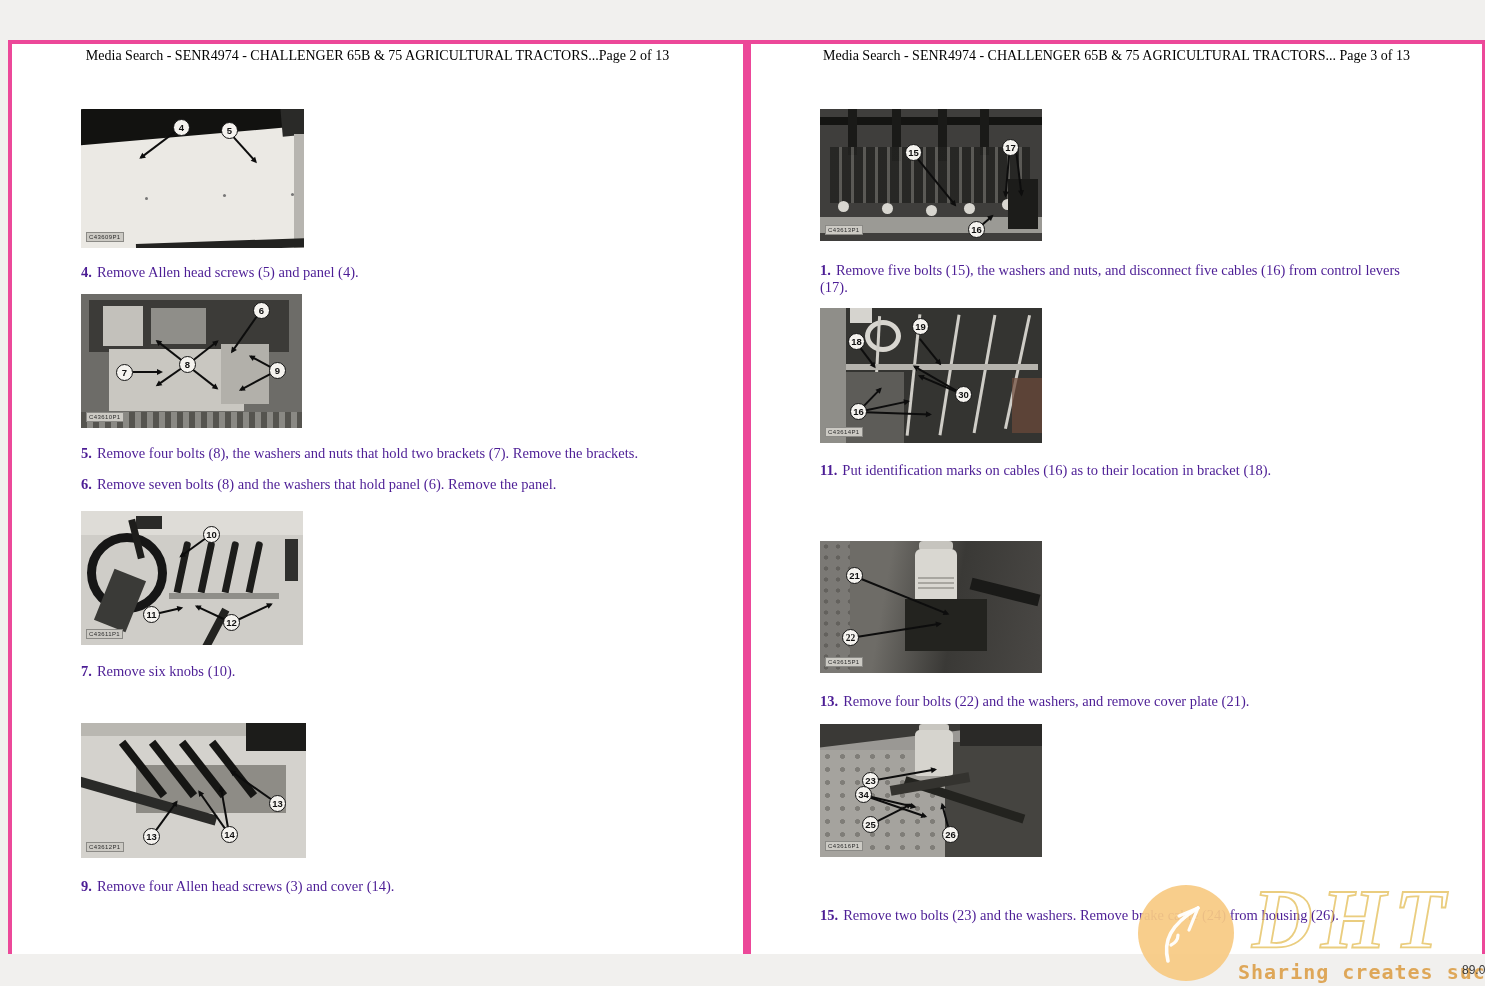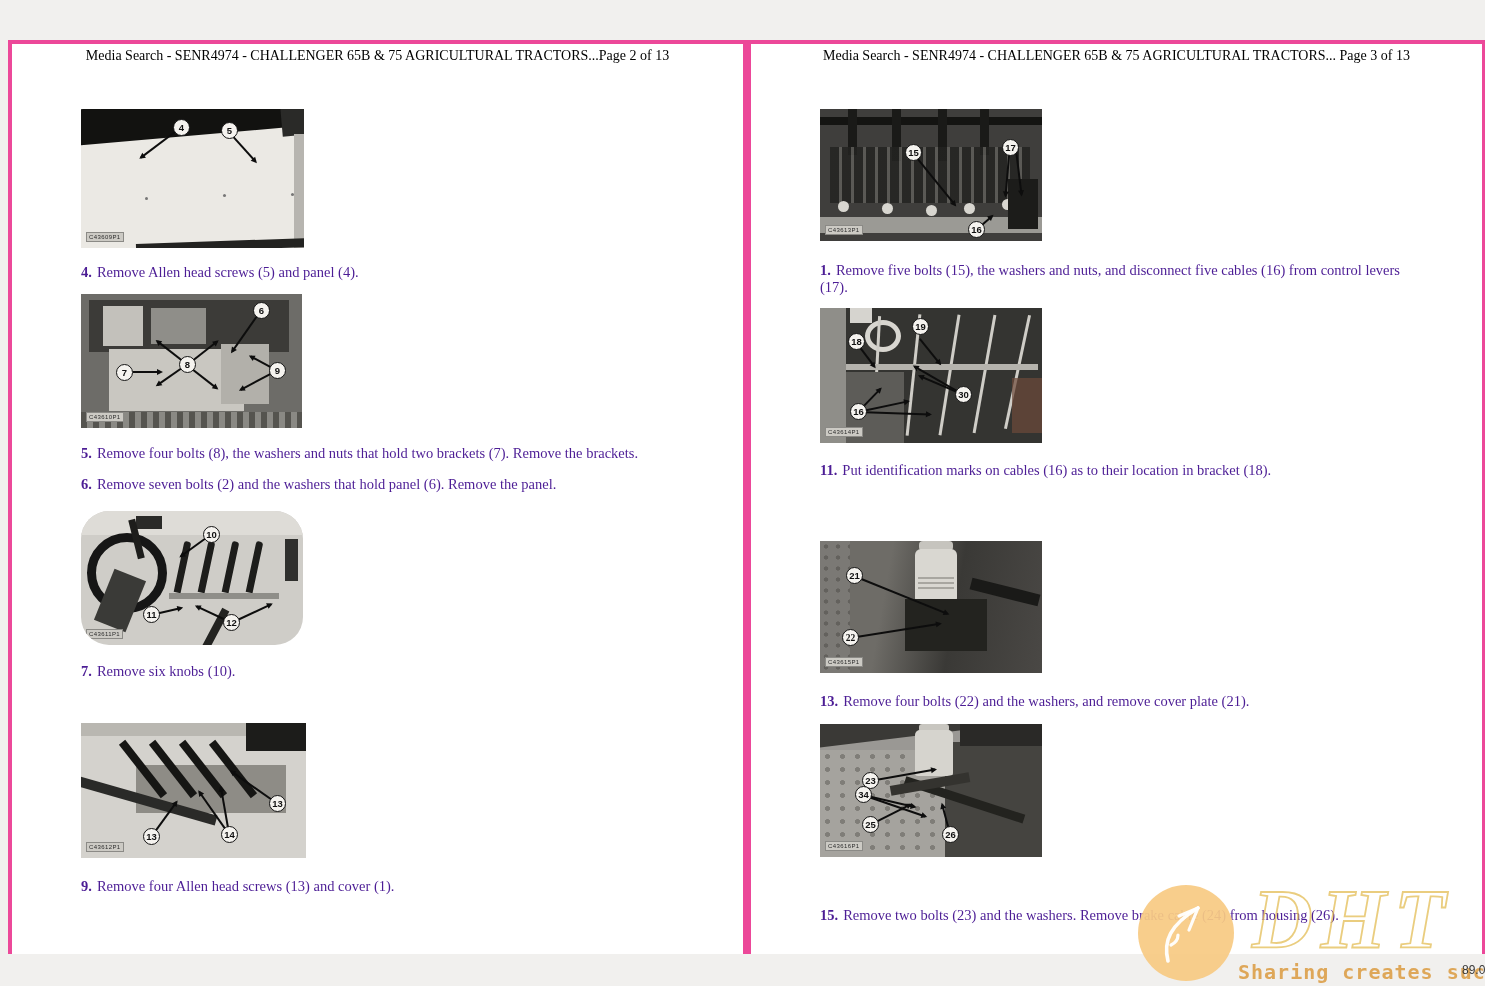--- a/index.html
+++ b/index.html
@@ -59,23 +59,23 @@
     <i class="al" style="left:52px;top:77px;width:28px;transform:rotate(0deg);"></i>
     <i class="al" style="left:106px;top:70px;width:38px;transform:rotate(-142deg);"></i>
     <i class="al" style="left:106px;top:70px;width:38px;transform:rotate(-38deg);"></i>
     <i class="al" style="left:106px;top:70px;width:36px;transform:rotate(145deg);"></i>
     <i class="al" style="left:106px;top:70px;width:38px;transform:rotate(38deg);"></i>
     <i class="al" style="left:196px;top:76px;width:30px;transform:rotate(-152deg);"></i>
     <i class="al" style="left:196px;top:76px;width:41px;transform:rotate(152deg);"></i>
     <span class="pid">C43610P1</span>
   </div>
   <p class="step stepL" style="top:401px;"><b class="snum">5.</b><span>Remove four bolts (8), the washers and nuts that hold two brackets (7). Remove the brackets.</span></p>
-  <p class="step stepL" style="top:432px;"><b class="snum">6.</b><span>Remove seven bolts (2) and the washers that hold panel (6). Remove the panel.</span></p>
-
-  <div class="photo" style="top:467px;width:222px;height:134px;background:#cfcdc8;border-radius:28px;">
+  <p class="step stepL" style="top:432px;"><b class="snum">6.</b><span>Remove seven bolts (8) and the washers that hold panel (6). Remove the panel.</span></p>
+
+  <div class="photo" style="top:467px;width:222px;height:134px;background:#cfcdc8;">
     <i style="left:0;top:0;width:100%;height:24px;background:#dedcd7;"></i>
     <i style="left:55px;top:5px;width:26px;height:13px;background:#2a2a28;"></i>
     <i style="left:204px;top:28px;width:13px;height:42px;background:#2f2f2d;"></i>
     <i style="left:6px;top:22px;width:80px;height:80px;border:9px solid #161616;border-radius:50%;box-sizing:border-box;"></i>
     <i style="left:22px;top:62px;width:34px;height:55px;background:#3a3a37;transform:rotate(22deg);"></i>
     <i style="left:52px;top:8px;width:7px;height:40px;background:#1d1d1b;transform:rotate(-14deg);"></i>
     <i style="left:98px;top:30px;width:7px;height:52px;background:#1d1d1b;transform:rotate(12deg);border-radius:3px 3px 0 0;"></i>
     <i style="left:122px;top:30px;width:7px;height:52px;background:#1d1d1b;transform:rotate(12deg);border-radius:3px 3px 0 0;"></i>
     <i style="left:146px;top:30px;width:7px;height:52px;background:#1d1d1b;transform:rotate(12deg);border-radius:3px 3px 0 0;"></i>
     <i style="left:170px;top:30px;width:7px;height:52px;background:#1d1d1b;transform:rotate(12deg);border-radius:3px 3px 0 0;"></i>
@@ -103,21 +103,21 @@
     <i style="left:-12px;top:72px;width:150px;height:10px;background:#2a2a28;transform:rotate(16deg);"></i>
     <span class="co" style="left:62px;top:105px;">13</span>
     <span class="co" style="left:140px;top:103px;">14</span>
     <span class="co" style="left:188px;top:72px;">13</span>
     <i class="al" style="left:70px;top:113px;width:43px;transform:rotate(-54deg);"></i>
     <i class="al" style="left:148px;top:111px;width:52px;transform:rotate(-125deg);"></i>
     <i class="al" style="left:148px;top:111px;width:48px;transform:rotate(-100deg);"></i>
     <i class="al" style="left:196px;top:80px;width:56px;transform:rotate(-145deg);"></i>
     <span class="pid">C43612P1</span>
   </div>
-  <p class="step stepL" style="top:834px;"><b class="snum">9.</b><span>Remove four Allen head screws (13) and cover (1).</span></p>
+  <p class="step stepL" style="top:834px;"><b class="snum">9.</b><span>Remove four Allen head screws (3) and cover (14).</span></p>
 </div>
 
 <div class="page" id="pageR">
   <div class="phead">Media Search - SENR4974 - CHALLENGER 65B &amp; 75 AGRICULTURAL TRACTORS... Page 3 of 13</div>
 
   <div class="photo" style="top:65px;width:222px;height:132px;background:#3f3e3c;">
     <i style="left:0;top:8px;width:100%;height:8px;background:#141412;"></i>
     <i style="left:28px;top:0;width:9px;height:46px;background:#1a1a18;"></i>
     <i style="left:72px;top:0;width:9px;height:52px;background:#1a1a18;"></i>
     <i style="left:118px;top:0;width:9px;height:52px;background:#1a1a18;"></i>

